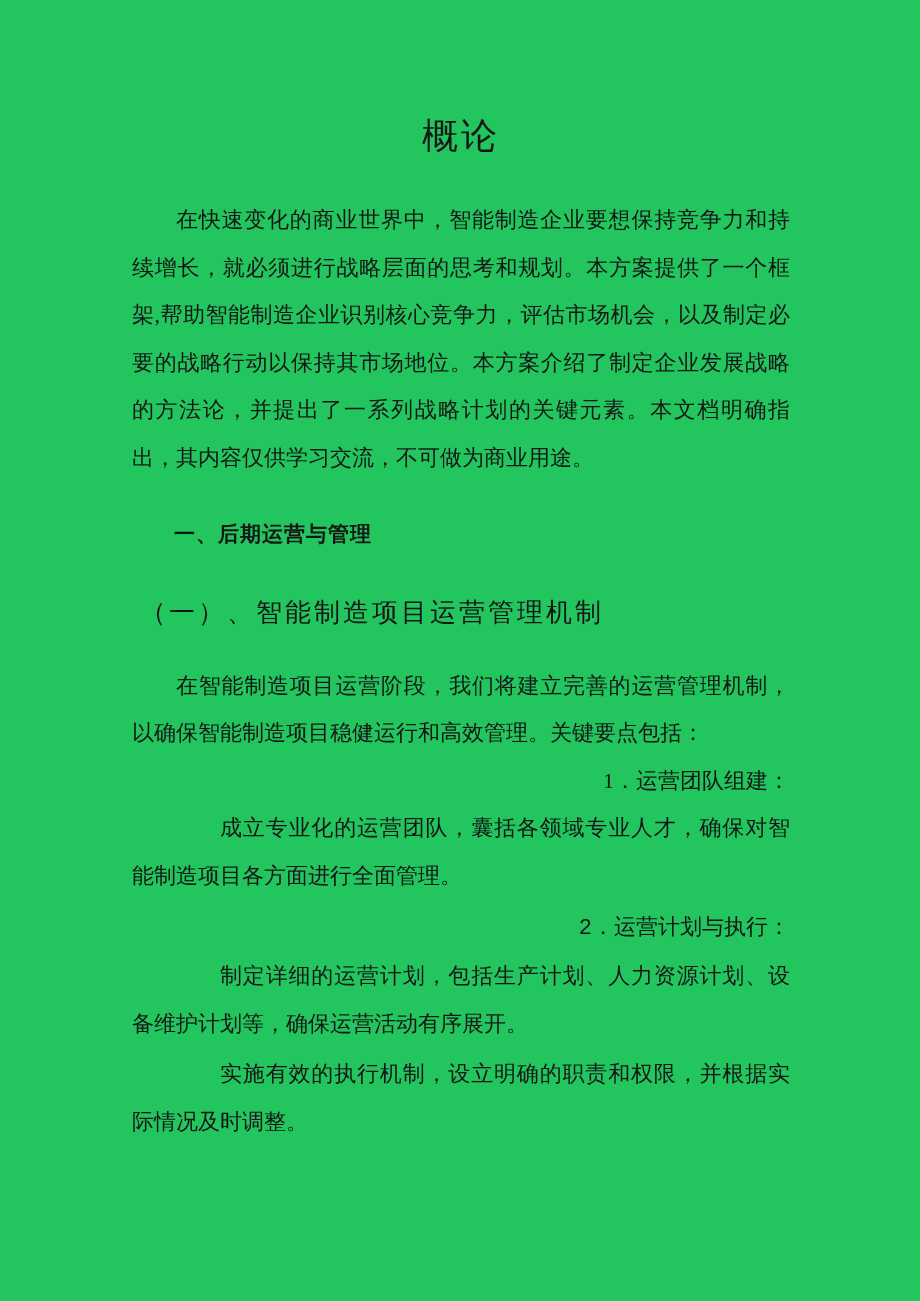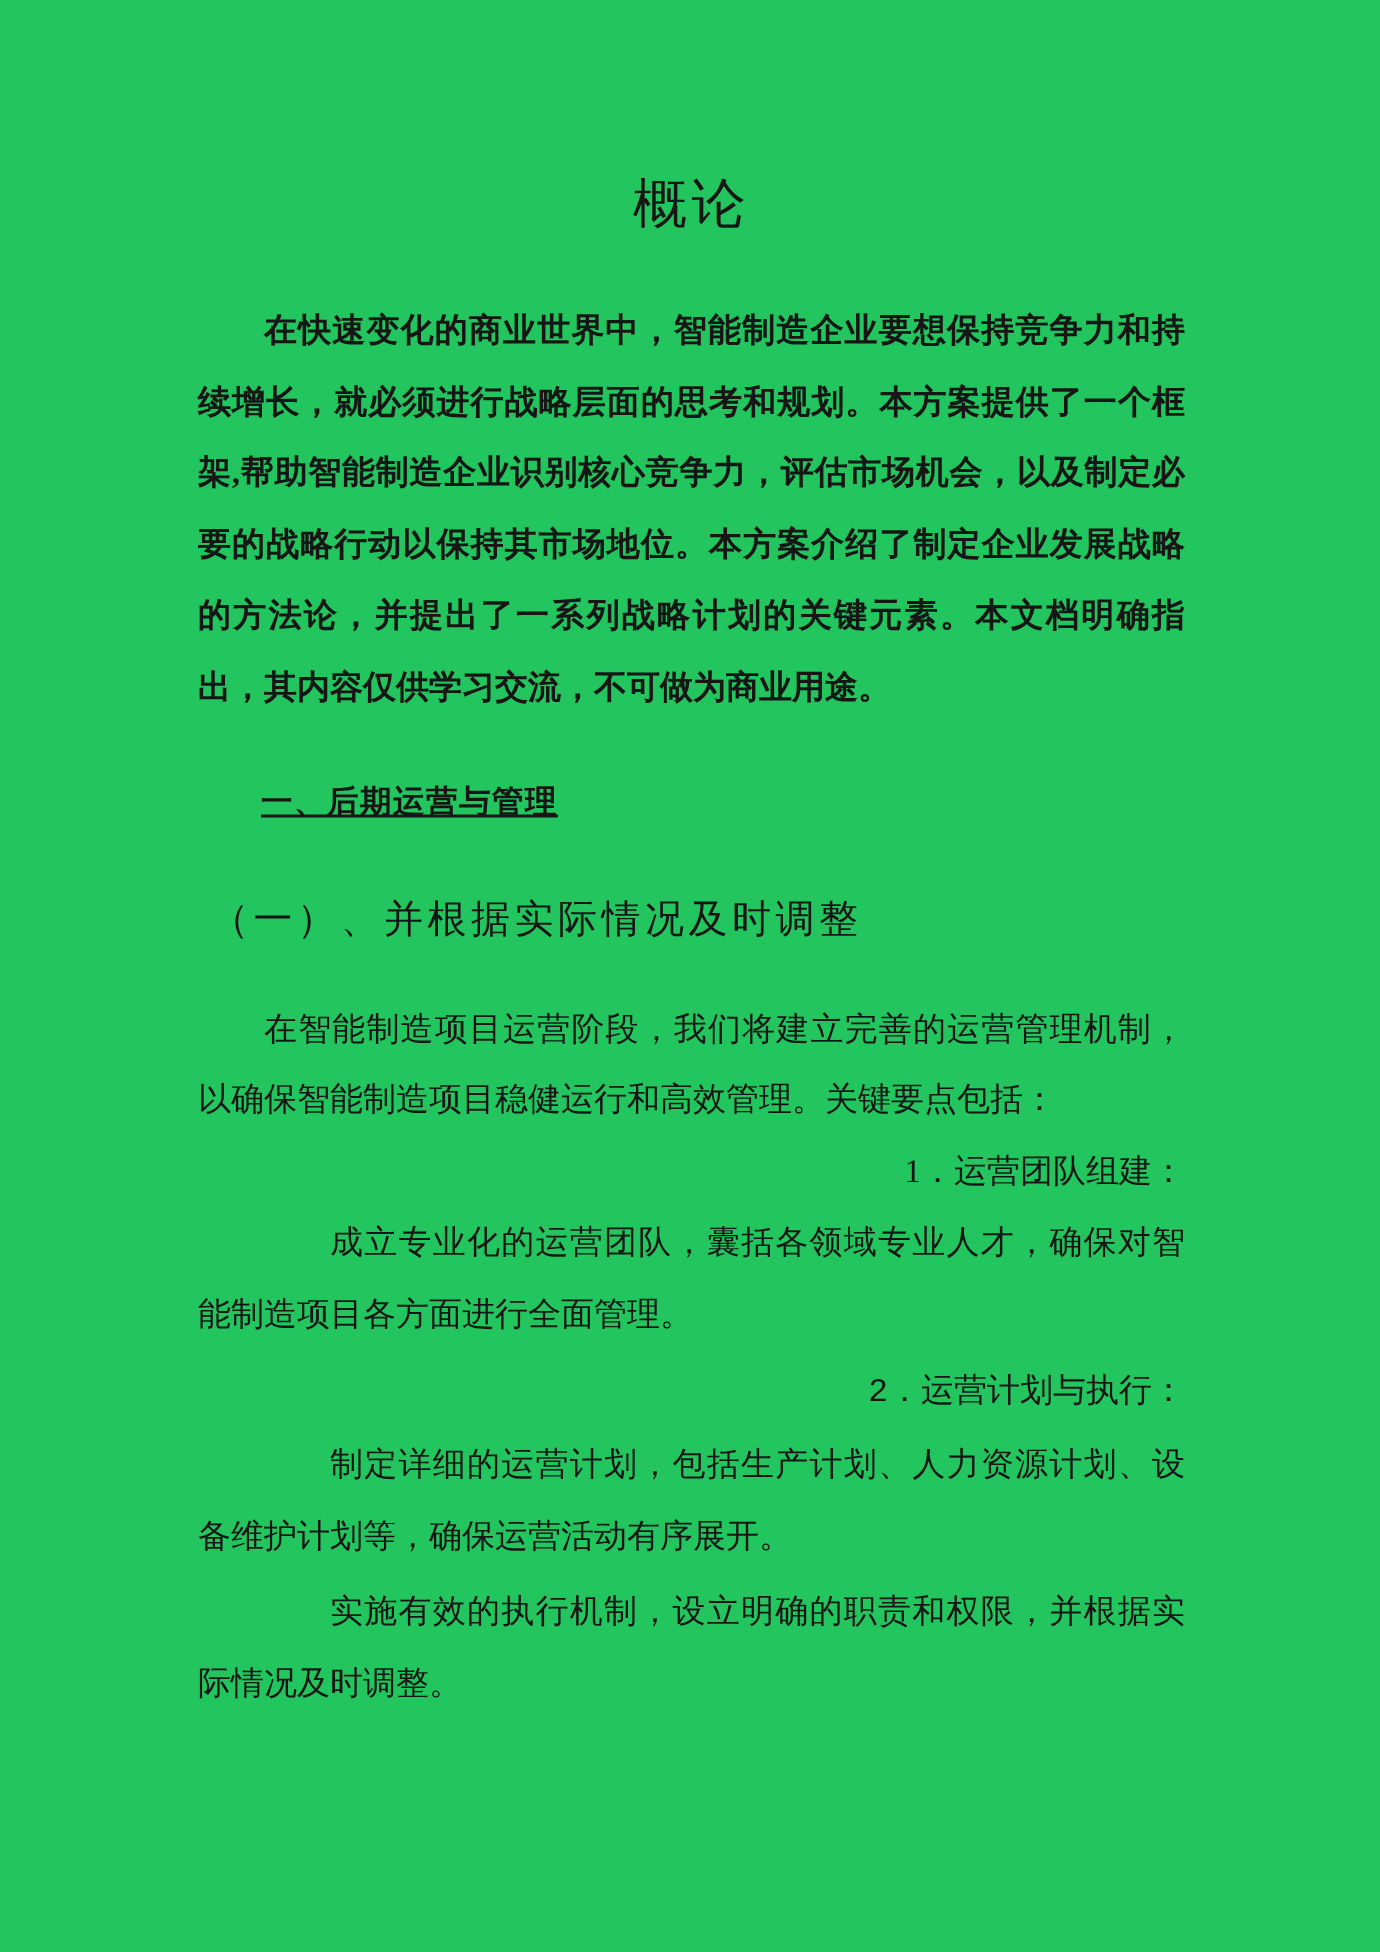--- a/index.html
+++ b/index.html
@@ -29,30 +29,28 @@
   }
   .body-text {
     font-size: 22px;
     line-height: 47.6px;
     text-align: justify;
     word-break: break-all;
   }
   .intro {
     margin: 36px 0 0 0;
     text-indent: 2em;
-    font-weight: bold;
   }
   .sec-heading {
     margin: 38px 0 0 0;
     font-size: 21px;
     font-weight: 700;
     line-height: 28px;
     text-indent: 2em;
     letter-spacing: 1px;
-    text-decoration: underline;
   }
   .sub-heading {
     margin: 46px 0 0 0;
     font-size: 26px;
     font-weight: 400;
     line-height: 38px;
     text-indent: 8px;
     letter-spacing: 3px;
   }
   .lead {
@@ -77,21 +75,21 @@
 <body>
 
 <div class="page">
 
   <h1 class="doc-title">概论</h1>
 
   <p class="body-text intro">在快速变化的商业世界中，智能制造企业要想保持竞争力和持续增长，就必须进行战略层面的思考和规划。本方案提供了一个框架,帮助智能制造企业识别核心竞争力，评估市场机会，以及制定必要的战略行动以保持其市场地位。本方案介绍了制定企业发展战略的方法论，并提出了一系列战略计划的关键元素。本文档明确指出，其内容仅供学习交流，不可做为商业用途。</p>
 
   <h2 class="sec-heading">一、后期运营与管理</h2>
 
-  <h3 class="sub-heading">（一）、并根据实际情况及时调整</h3>
+  <h3 class="sub-heading">（一）、智能制造项目运营管理机制</h3>
 
   <p class="body-text lead">在智能制造项目运营阶段，我们将建立完善的运营管理机制，以确保智能制造项目稳健运行和高效管理。关键要点包括：</p>
 
   <p class="body-text num-item">1．运营团队组建：</p>
 
   <p class="body-text detail">成立专业化的运营团队，囊括各领域专业人才，确保对智能制造项目各方面进行全面管理。</p>
 
 
   <p class="body-text num-item gap-sm">2．运营计划与执行：</p>
 

